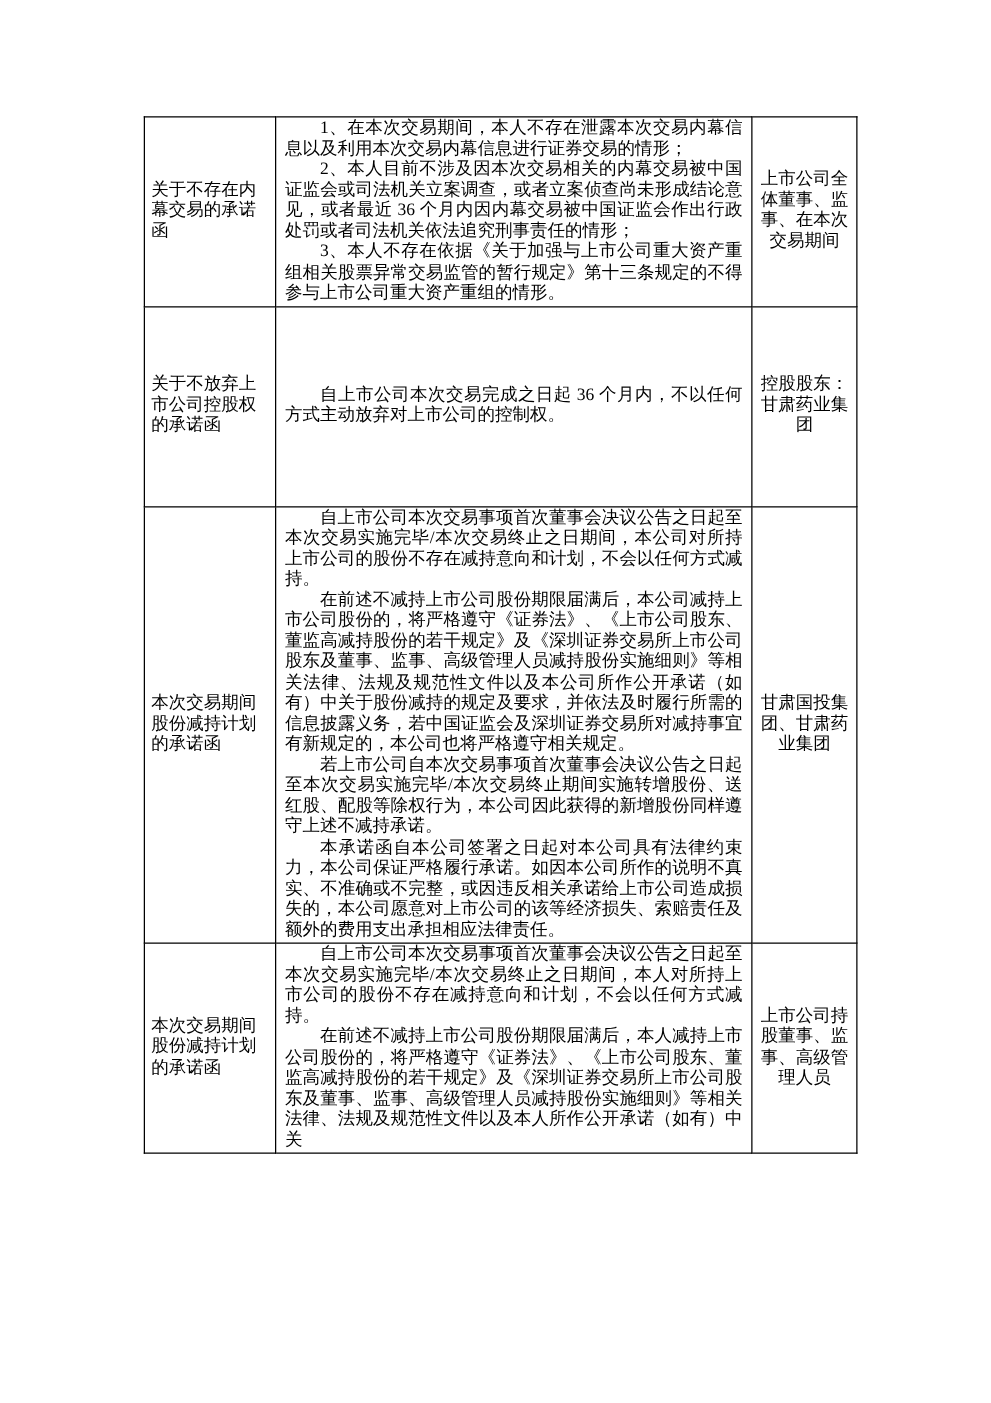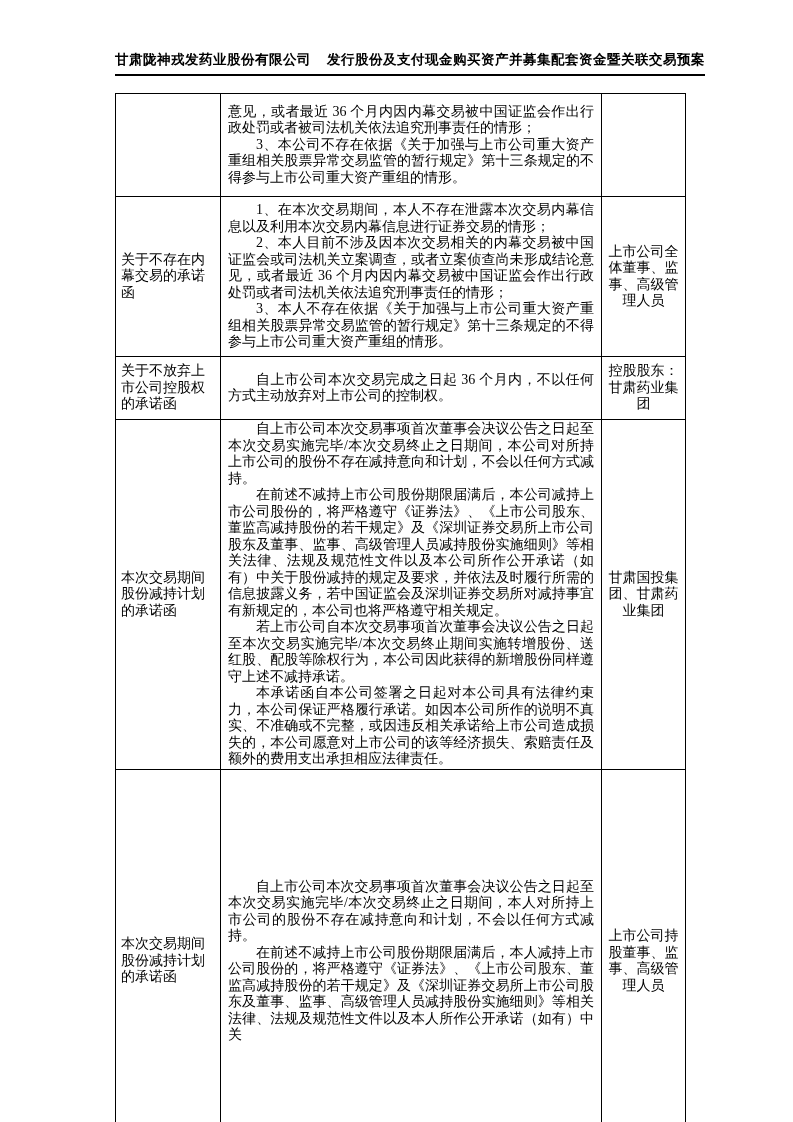--- a/index.html
+++ b/index.html
@@ -80,47 +80,36 @@
     width: 100%;
     text-align: center;
     font-size: 13px;
   }
 </style>
 </head>
 <body>
 
 <div class="page">
 
-  <div class="header">
-    <span>甘肃陇神戎发药业股份有限公司</span><span class="gap"></span><span>发行股份及支付现金购买资产并募集配套资金暨关联交易预案</span>
-  </div>
 
   <table class="commitments">
     <colgroup>
       <col class="c-name">
       <col class="c-body">
       <col class="c-party">
     </colgroup>
     <tbody id="table-body">
         <tr>
-          <td class="cell-name"></td>
-          <td class="cell-content">
-            <p class="para">意见，或者最近 36 个月内因内幕交易被中国证监会作出行政处罚或者被司法机关依法追究刑事责任的情形；</p>
-            <p class="para indent">3、本公司不存在依据《关于加强与上市公司重大资产重组相关股票异常交易监管的暂行规定》第十三条规定的不得参与上市公司重大资产重组的情形。</p>
-          </td>
-          <td class="cell-party"></td>
-        </tr>
-        <tr>
           <td class="cell-name">关于不存在内幕交易的承诺函</td>
           <td class="cell-content">
             <p class="para indent">1、在本次交易期间，本人不存在泄露本次交易内幕信息以及利用本次交易内幕信息进行证券交易的情形；</p>
             <p class="para indent">2、本人目前不涉及因本次交易相关的内幕交易被中国证监会或司法机关立案调查，或者立案侦查尚未形成结论意见，或者最近 36 个月内因内幕交易被中国证监会作出行政处罚或者司法机关依法追究刑事责任的情形；</p>
             <p class="para indent">3、本人不存在依据《关于加强与上市公司重大资产重组相关股票异常交易监管的暂行规定》第十三条规定的不得参与上市公司重大资产重组的情形。</p>
           </td>
-          <td class="cell-party">上市公司全体董事、监事、高级管理人员</td>
+          <td class="cell-party">上市公司全体董事、监事、在本次交易期间</td>
         </tr>
         <tr>
           <td class="cell-name">关于不放弃上市公司控股权的承诺函</td>
           <td class="cell-content">
             <p class="para indent">自上市公司本次交易完成之日起 36 个月内，不以任何方式主动放弃对上市公司的控制权。</p>
           </td>
           <td class="cell-party">控股股东：甘肃药业集团</td>
         </tr>
         <tr>
           <td class="cell-name">本次交易期间股份减持计划的承诺函</td>

